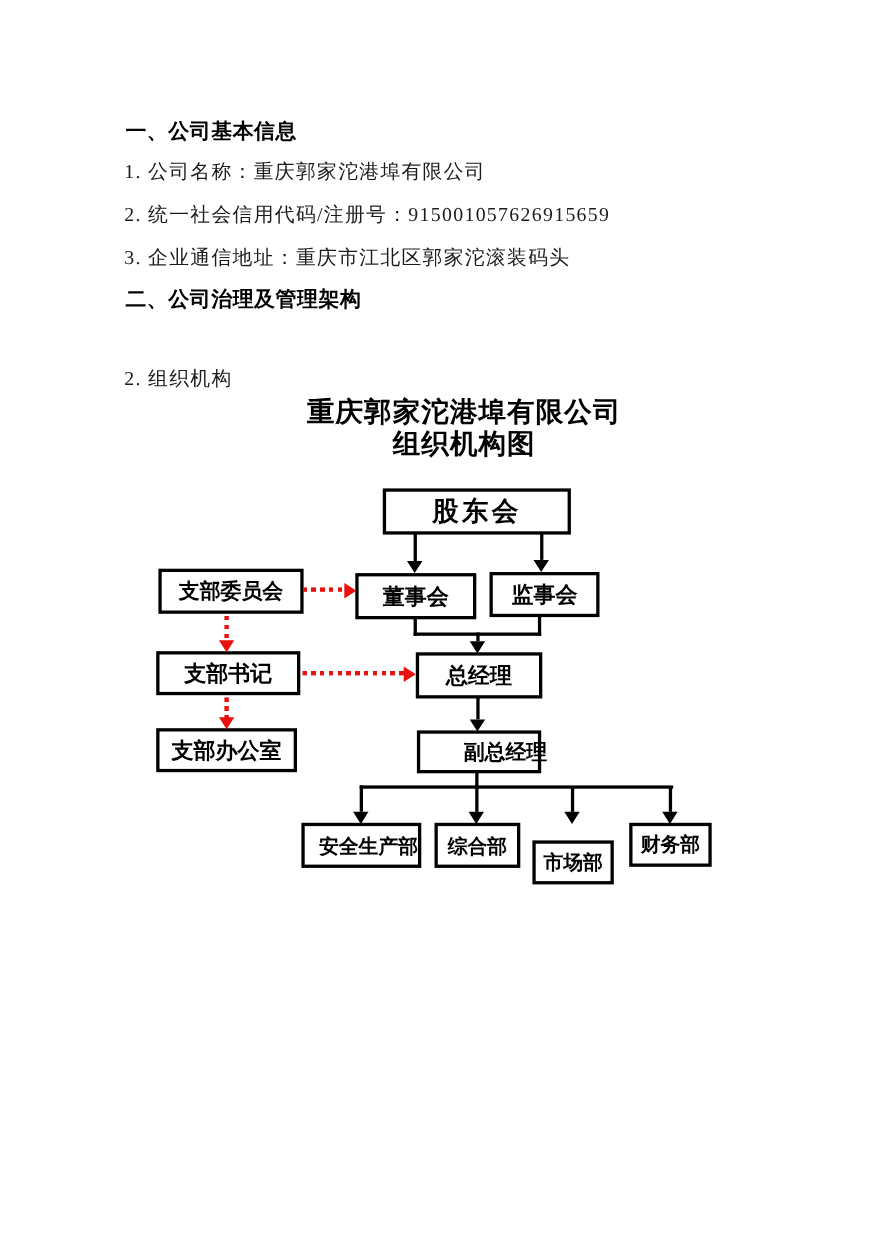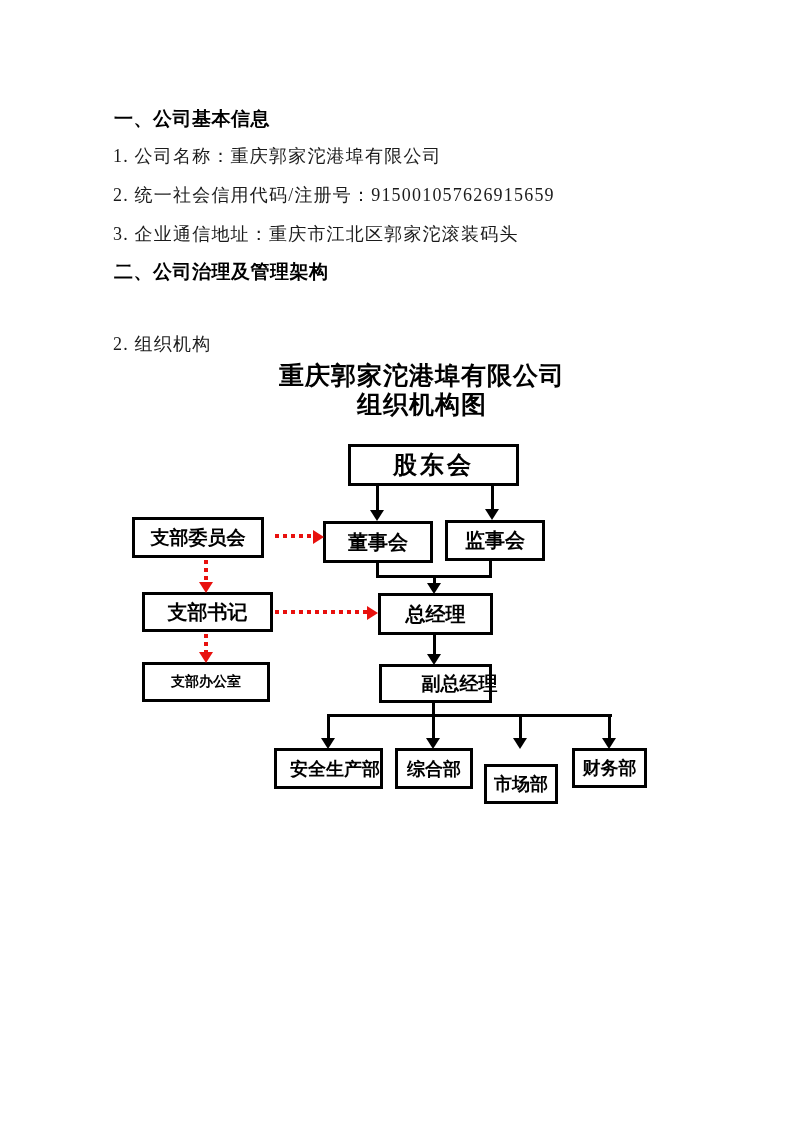--- a/index.html
+++ b/index.html
@@ -90,36 +90,36 @@
   <div>
 
     <div class="chart-title">
       <div>重庆郭家沱港埠有限公司</div>
       <div>组织机构图</div>
     </div>
 
     <div class="org-box" style="left:348px;top:444px;width:171px;height:42px;font-size:24px;letter-spacing:3px;">
       <span>股东会</span>
     </div>
-    <div class="org-box" style="left:132px;top:517px;width:132px;height:41px;font-size:19px;">
+    <div class="org-box" style="left:144px;top:517px;width:132px;height:41px;font-size:19px;">
       <span>支部委员会</span>
     </div>
     <div class="org-box" style="left:323px;top:521px;width:110px;height:42px;font-size:20px;">
       <span>董事会</span>
     </div>
     <div class="org-box" style="left:445px;top:520px;width:100px;height:41px;font-size:20px;">
       <span>监事会</span>
     </div>
     <div class="org-box" style="left:142px;top:592px;width:131px;height:40px;font-size:20px;">
       <span>支部书记</span>
     </div>
     <div class="org-box" style="left:378px;top:593px;width:115px;height:42px;font-size:20px;">
       <span>总经理</span>
     </div>
-    <div class="org-box" style="left:142px;top:662px;width:128px;height:40px;font-size:14px;">
+    <div class="org-box" style="left:142px;top:662px;width:128px;height:40px;font-size:20px;">
       <span>支部办公室</span>
     </div>
     <div class="org-box" style="left:379px;top:664px;width:113px;height:39px;font-size:19px;padding-left:48px;">
       <span>副总经理</span>
     </div>
     <div class="org-box" style="left:274px;top:748px;width:109px;height:41px;font-size:18px;justify-content:flex-end;">
       <span>安全生产部</span>
     </div>
     <div class="org-box" style="left:395px;top:748px;width:78px;height:41px;font-size:18px;">
       <span>综合部</span>

